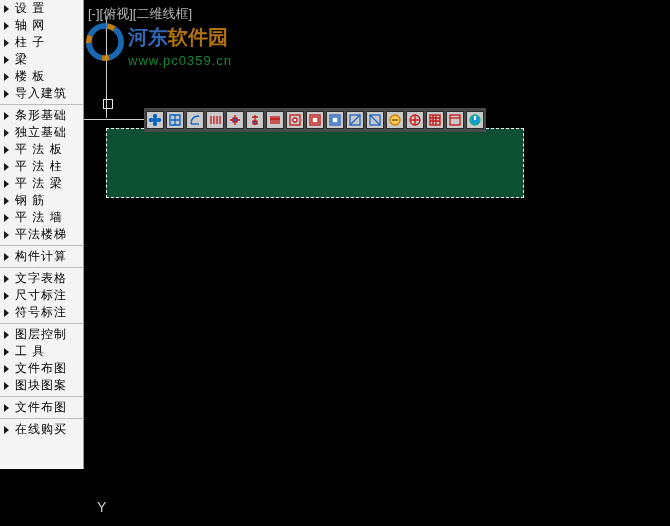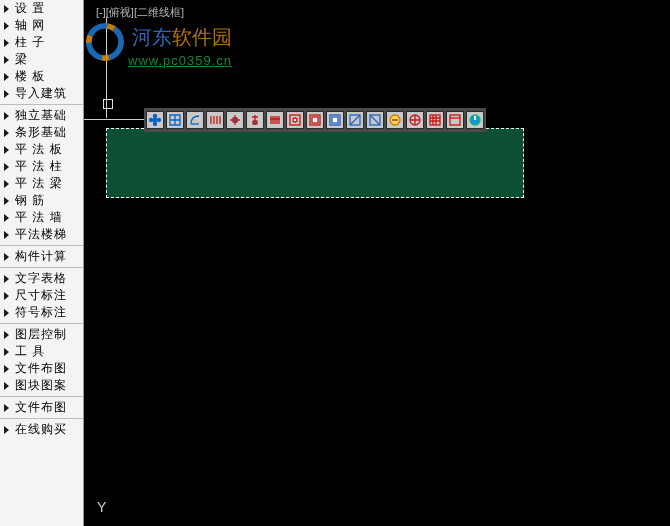--- a/index.html
+++ b/index.html
@@ -8,29 +8,28 @@
     background: #000;
     font-family: "Microsoft YaHei", SimSun, sans-serif;
     font-size: 12px;
     overflow: hidden;
     position: relative;
   }
   .viewport-label {
     position: absolute;
     top: 5px; left: 88px;
     color: #b8b8b8;
-    font-size: 11px;
+    font-size: 13px;
     z-index: 3;
     text-shadow: 0 0 2px #000;
-    margin-left: 8px;
   }
   .sidebar {
     position: absolute;
     left: 0; top: 0;
-    width: 84px; height: 526px;
+    width: 84px; height: 469px;
     background: #f4f4f4;
     border-right: 1px solid #999;
     color: #000;
     z-index: 5;
   }
   .sidebar ul { list-style: none; }
   .sidebar .sep {
     height: 1px; background: #bdbdbd; margin: 2px 0;
   }
   .sidebar li.item {
@@ -110,42 +109,42 @@
     font-size: 11px;
   }
   .tbtn svg { width: 14px; height: 14px; display: block; }
   .watermark {
     position: absolute;
     left: 92px; top: 24px;
     z-index: 4;
     opacity: 0.9;
     pointer-events: none;
   }
-  .wm-top { color: #c57f10; font-weight: normal; font-size: 20px; text-align: right; }
+  .wm-top { color: #c57f10; font-weight: bold; font-size: 20px; }
   .wm-top .accent { color: #3973c9; }
   .wm-sub { color: #17963b; font-size: 13px; margin-top: 2px; letter-spacing: 1px; }
   .wm-logo {
     position: absolute; left: -6px; top: -1px;
     width: 38px; height: 38px;
   }
 </style>
 </head>
 <body>
 
 <div class="viewport-label">[-][俯视][二维线框]</div>
 
 <div class="watermark">
   <svg class="wm-logo" viewBox="0 0 40 40">
     <circle cx="20" cy="20" r="17" fill="none" stroke="#1d74c5" stroke-width="6" stroke-dasharray="22 8"></circle>
     <circle cx="20" cy="20" r="17" fill="none" stroke="#d38a17" stroke-width="6" stroke-dasharray="8 22" stroke-dashoffset="-22"></circle>
   </svg>
   <div class="wm-top" style="padding-left:36px;">
     <span class="accent">河东</span><span>软件园</span>
   </div>
-  <div class="wm-sub" style="padding-left:36px;text-decoration:underline;">www.pc0359.cn</div>
+  <div class="wm-sub" style="padding-left:36px;">www.pc0359.cn</div>
 </div>
 
 <div class="sidebar">
   <ul id="sidebar-ul">
       <li class="item">
         <span class="arrow"></span>
         <span class="label">设    置</span>
       </li>
       <li class="item">
         <span class="arrow"></span>
@@ -163,25 +162,25 @@
         <span class="arrow"></span>
         <span class="label">楼    板</span>
       </li>
       <li class="item">
         <span class="arrow"></span>
         <span class="label">导入建筑</span>
       </li>
       <li class="sep"></li>
       <li class="item">
         <span class="arrow"></span>
+        <span class="label">条形基础</span>
+      </li>
+      <li class="item">
+        <span class="arrow"></span>
         <span class="label">独立基础</span>
-      </li>
-      <li class="item">
-        <span class="arrow"></span>
-        <span class="label">条形基础</span>
       </li>
       <li class="item">
         <span class="arrow"></span>
         <span class="label">平 法 板</span>
       </li>
       <li class="item">
         <span class="arrow"></span>
         <span class="label">平 法 柱</span>
       </li>
       <li class="item">

